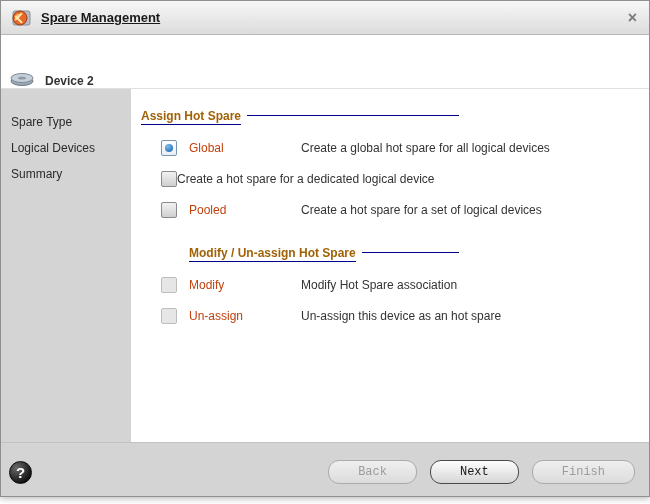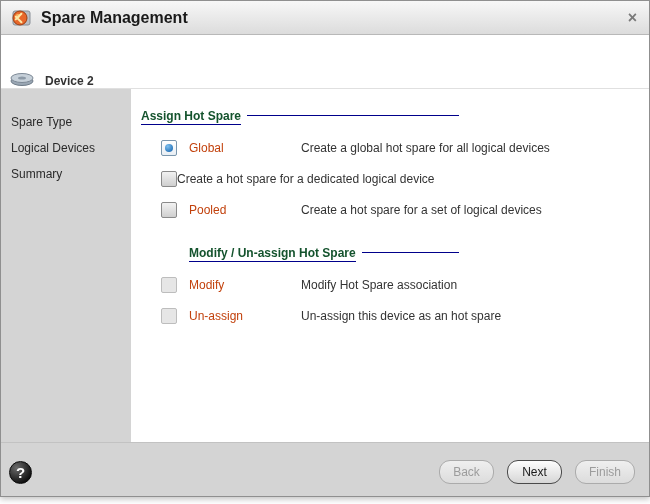--- a/index.html
+++ b/index.html
@@ -21,21 +21,21 @@
   }
   
   .titlebar {
     height: 34px; flex: 0 0 34px;
     background: linear-gradient(#f7f7f7, #dcdcdc);
     border-bottom: 1px solid #b8b8b8;
     display: flex; align-items: center;
     padding: 0 10px;
   }
   .title-icon { width: 22px; height: 22px; margin-right: 8px; display: inline-flex; }
-  .title-text { font-weight: bold; color: #1a1a1a; font-size: 16px; }
+  .title-text { font-weight: bold; color: #1a1a1a; font-size: 13px; text-decoration: underline; }
   .close {
     margin-left: auto;
     color: #7a7a7a; font-size: 16px; font-weight: bold;
     line-height: 16px; cursor: pointer; padding: 0 2px;
   }
   
   .device-header {
     height: 54px; flex: 0 0 54px;
     background: #ffffff;
     display: flex; align-items: flex-end;
@@ -60,21 +60,21 @@
   .main {
     flex: 1 1 auto;
     background: #ffffff;
     padding: 20px 14px 0 10px;
   }
   .section-header {
     display: flex; align-items: center;
     width: 318px;
   }
   .section-title {
-    color: #14532d; font-weight: bold; font-size: 12px;
+    color: #a16207; font-weight: bold; font-size: 12px;
     border-bottom: 1px solid #00008b;
     padding-bottom: 1px;
     white-space: nowrap;
   }
   .section-line {
     flex: 1; height: 1px;
     background: #00008b;
     margin-left: 6px; margin-bottom: 3px;
   }
   .option-row {
@@ -124,23 +124,23 @@
     border-radius: 50%;
     background: radial-gradient(circle at 32% 28%, #6b6b6b, #111 75%);
     color: #fff; font-weight: bold; font-size: 15px;
     display: flex; align-items: center; justify-content: center;
     margin-right: auto;
     cursor: pointer;
     border: 1px solid #0a0a0a;
   }
   .btn {
     min-width: 55px;
-    padding: 4px 13px;
+    padding: 4px 29px;
     margin-left: 13px;
-    font-family: Liberation Sans, sans-serif;
+    font-family: Liberation Mono, monospace;
     font-size: 12px; color: #1a1a1a;
     background: linear-gradient(#fdfdfd, #d6d6d6);
     border: 1px solid #4a4a4a;
     border-radius: 11px;
     cursor: pointer;
   }
   .btn.disabled {
     color: #9c9c9c;
     border-color: #ababab;
     background: linear-gradient(#efefef, #dcdcdc);

